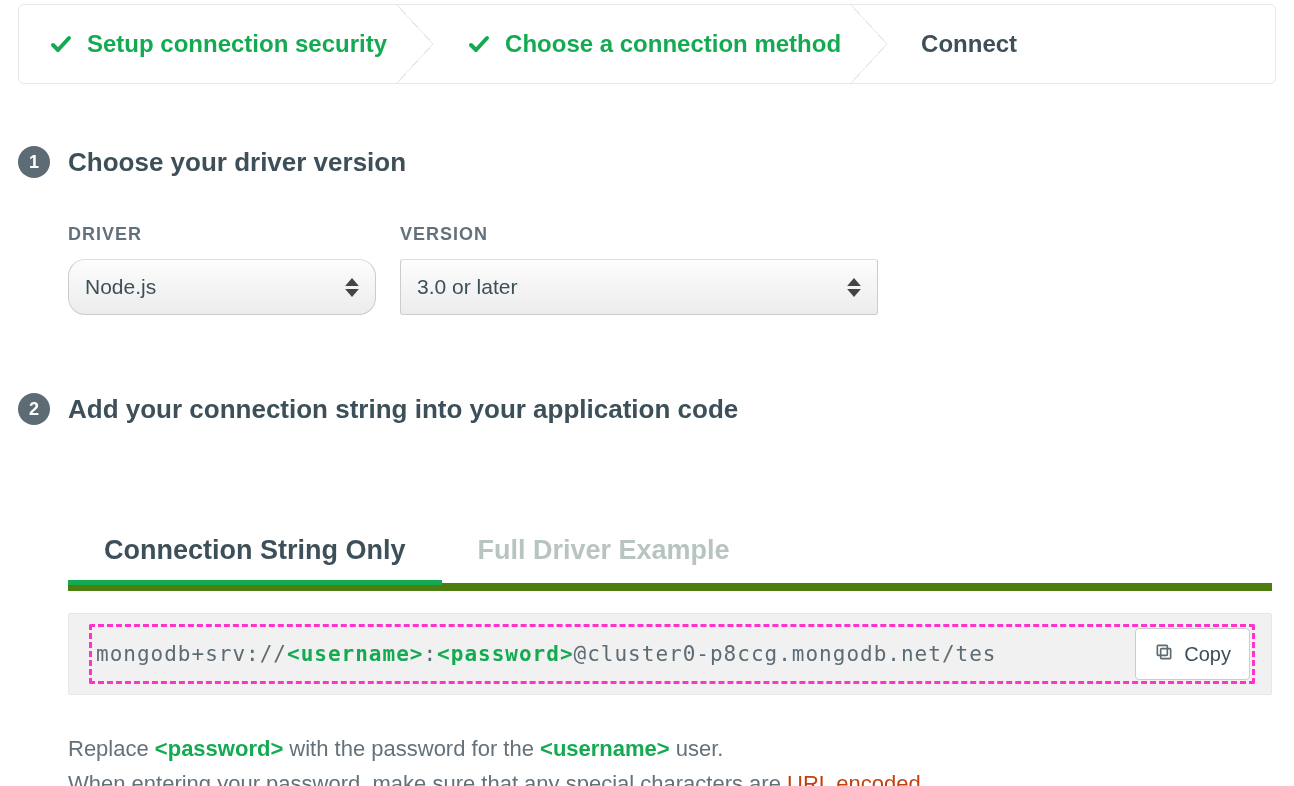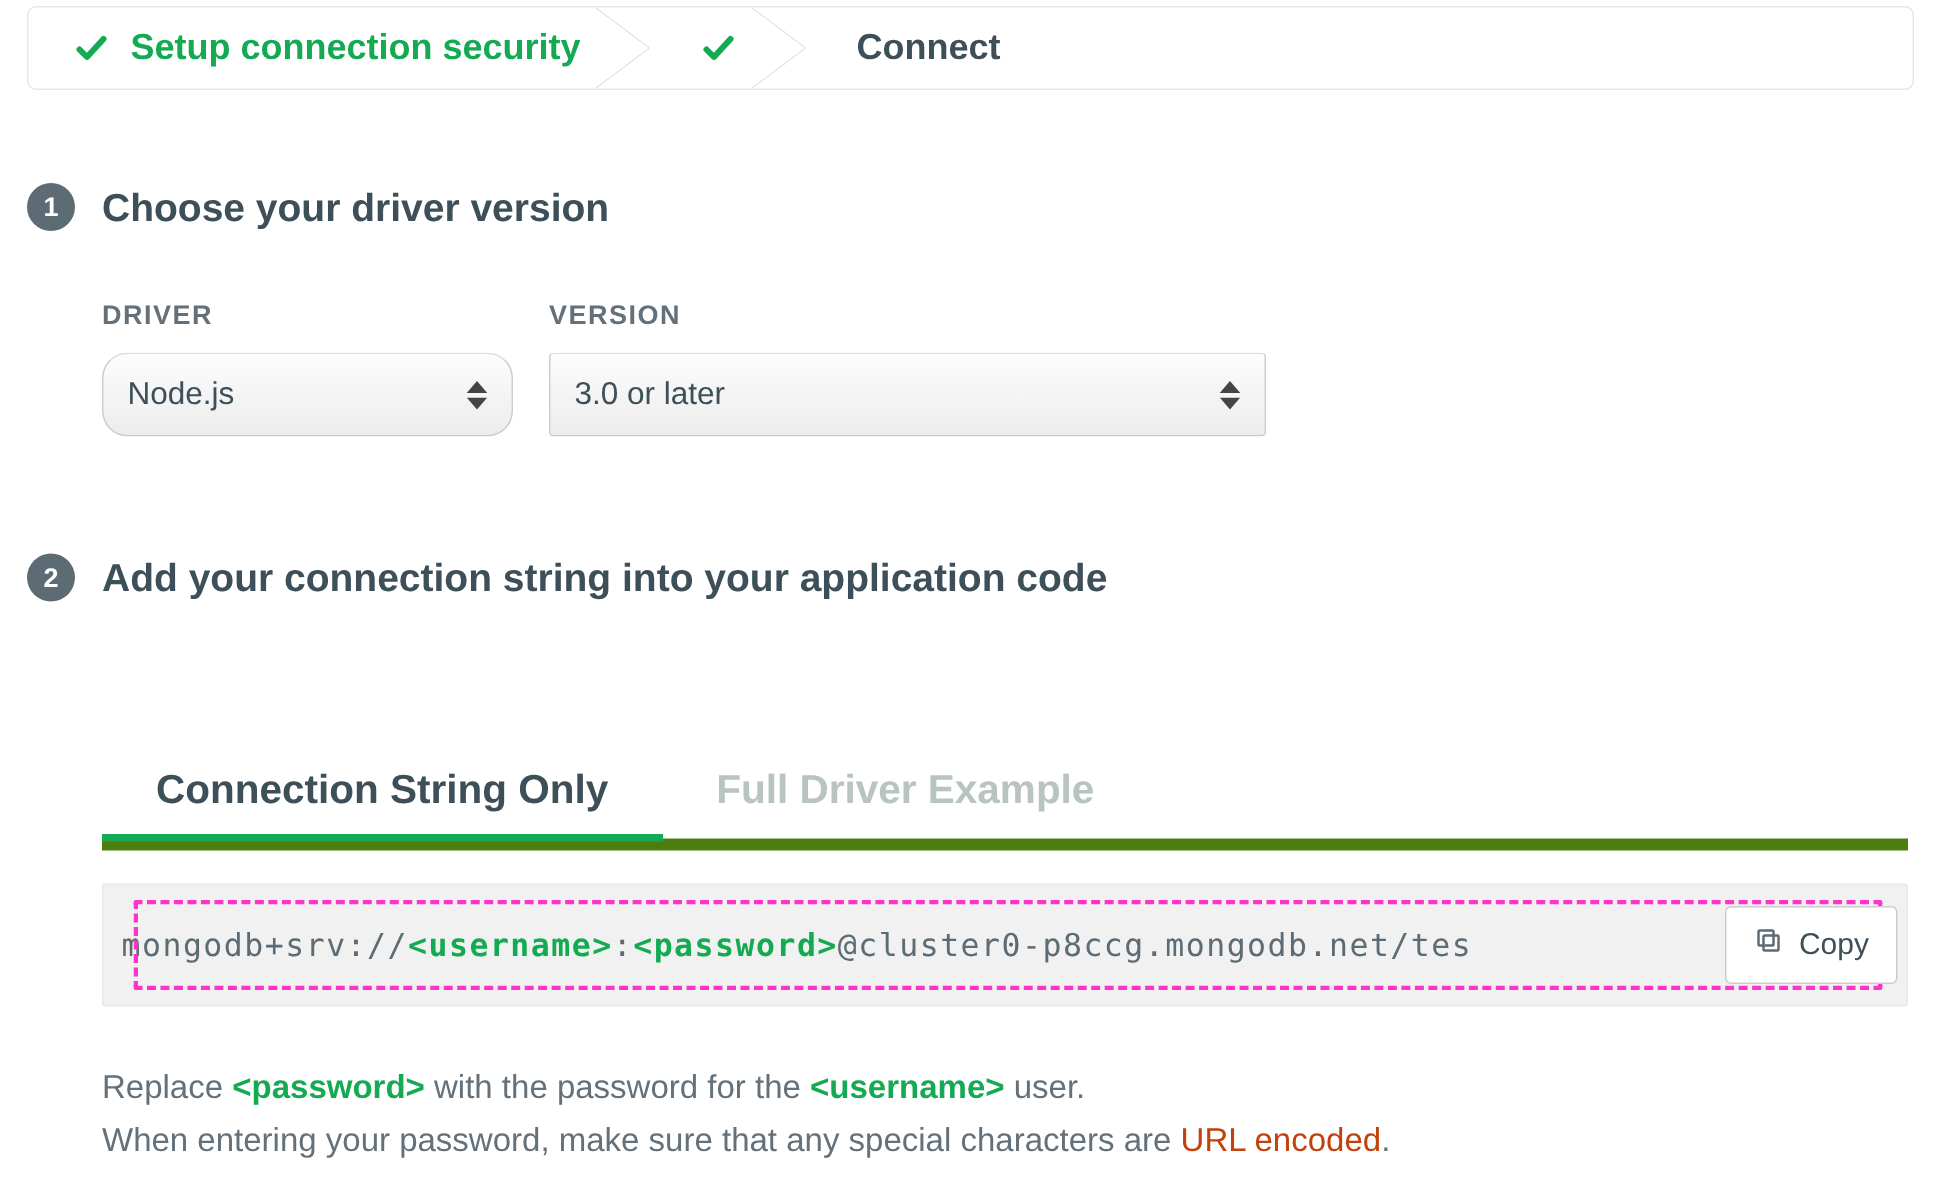--- a/index.html
+++ b/index.html
@@ -10,21 +10,21 @@
     padding: 0;
     width: 1294px;
   }
   
   .stepper {
     display: flex;
     border: 1px solid #e7e7e7;
     border-radius: 6px;
     overflow: hidden;
     margin: 4px 18px 0 18px;
-    height: 56px;
+    height: 80px;
   }
   .step {
     display: flex;
     align-items: center;
     gap: 14px;
     padding: 0 28px 0 52px;
     font-size: 24px;
     font-weight: 700;
     position: relative;
     white-space: nowrap;
@@ -95,21 +95,21 @@
     border-radius: 3px;
     background: linear-gradient(#fdfdfd, #ececec);
     display: flex;
     align-items: center;
     justify-content: space-between;
     padding: 0 16px;
     font-size: 21px;
     color: #3D4F58;
     cursor: pointer;
   }
-  .driver-select { width: 274px; border-radius: 17px; }
+  .driver-select { width: 308px; border-radius: 17px; }
   .version-select { width: 478px; }
   .sort-icon { width: 14px; display: flex; flex-direction: column; gap: 3px; align-items:center; color:#444;}
   .sort-icon svg { width: 14px; height: 8px; }
 
   .tabs {
     display: flex;
     border-bottom: 8px solid #4d7c0f;
     margin-left: 50px;
     margin-right: 4px;
     margin-top: 96px;
@@ -126,21 +126,21 @@
   .tab.active-tab {
     color: #3D4F58;
     border-bottom: 5px solid #13AA52;
   }
 
   .code-block {
     margin: 22px 4px 0 50px;
     background: #F1F1F1;
     border: 1px solid #e7e7e7;
     border-radius: 2px;
-    padding: 14px 6px;
+    padding: 14px 21px;
     display: flex;
     align-items: center;
     gap: 18px;
     position: relative;
   }
   .dashed-highlight {
     position: absolute;
     left: 20px;
     right: 16px;
     top: 10px;
@@ -194,20 +194,21 @@
         </svg>
     </span>
     <span>Setup connection security</span>
   </div>
   <div class="step done">
     <span class="check">
       <svg viewBox="0 0 24 24" fill="none" stroke="currentColor" stroke-width="4" stroke-linecap="round" stroke-linejoin="round">
           <polyline points="4 13 9 18 20 6"></polyline>
         </svg>
     </span>
+    <span>Choose a connection method</span>
   </div>
   <div class="step active">
     <span>Connect</span>
   </div>
 </div>
 
 <div class="content">
 
   <div class="section-head">
     <div class="circle-num">1</div>

